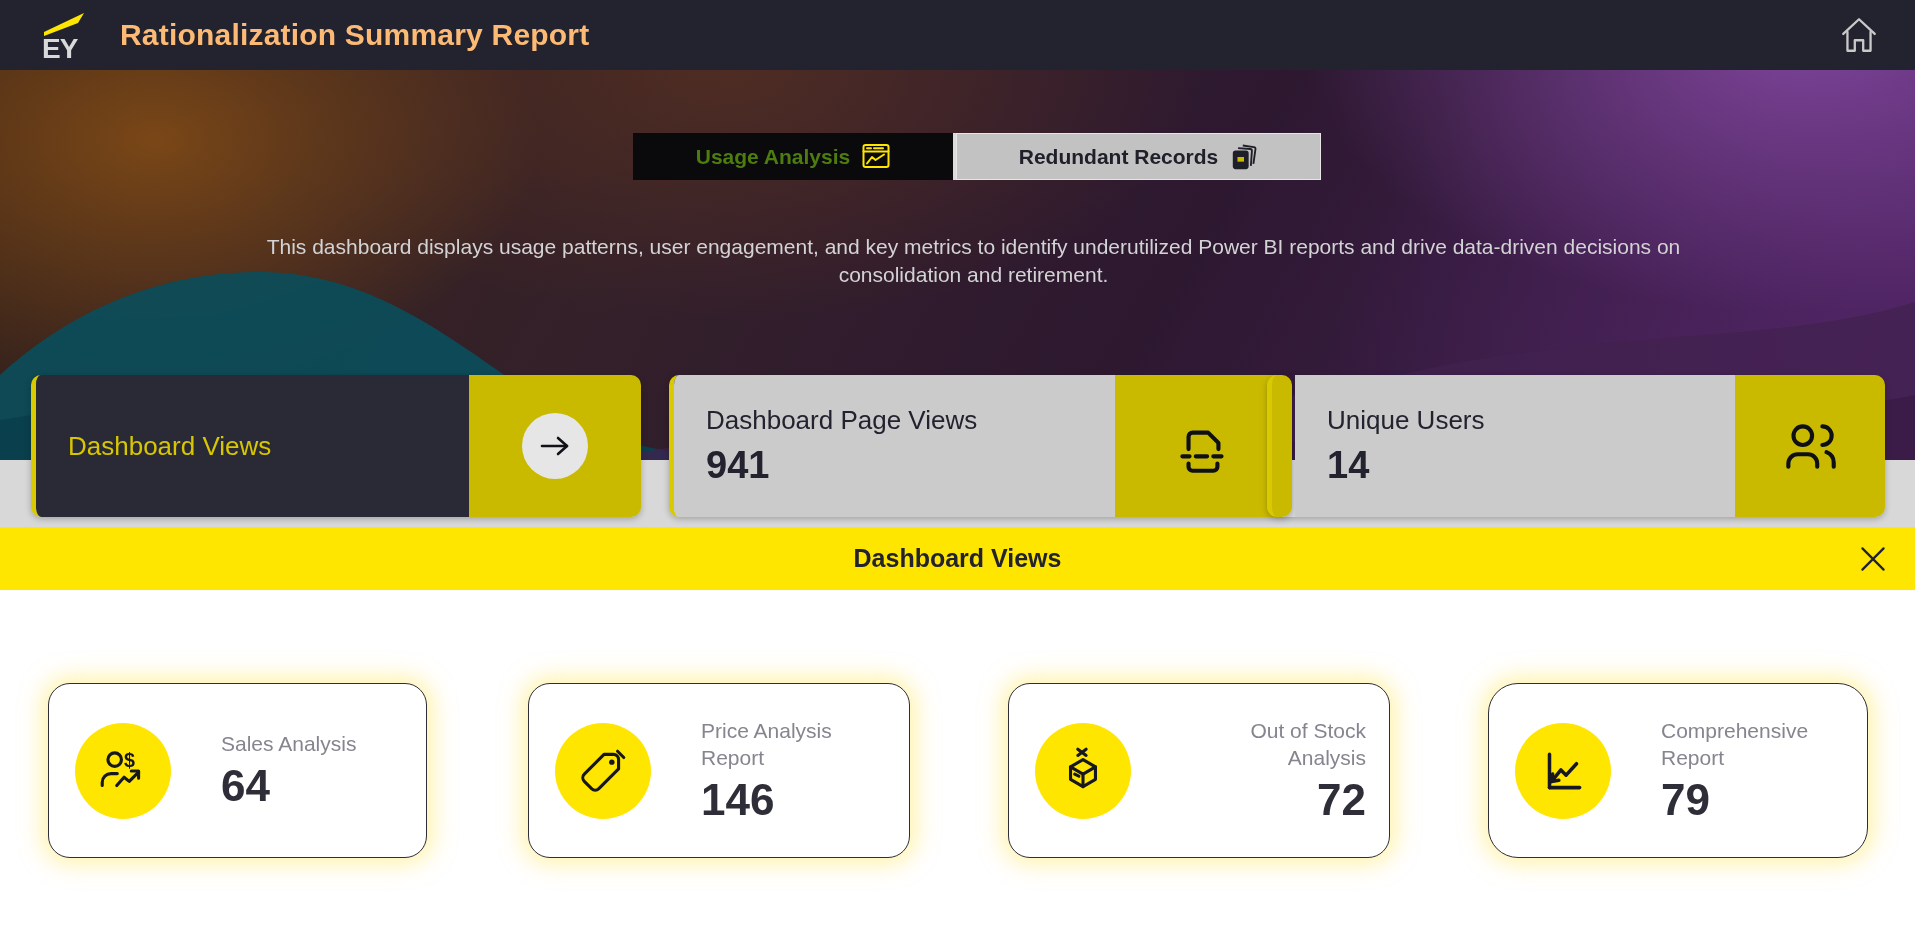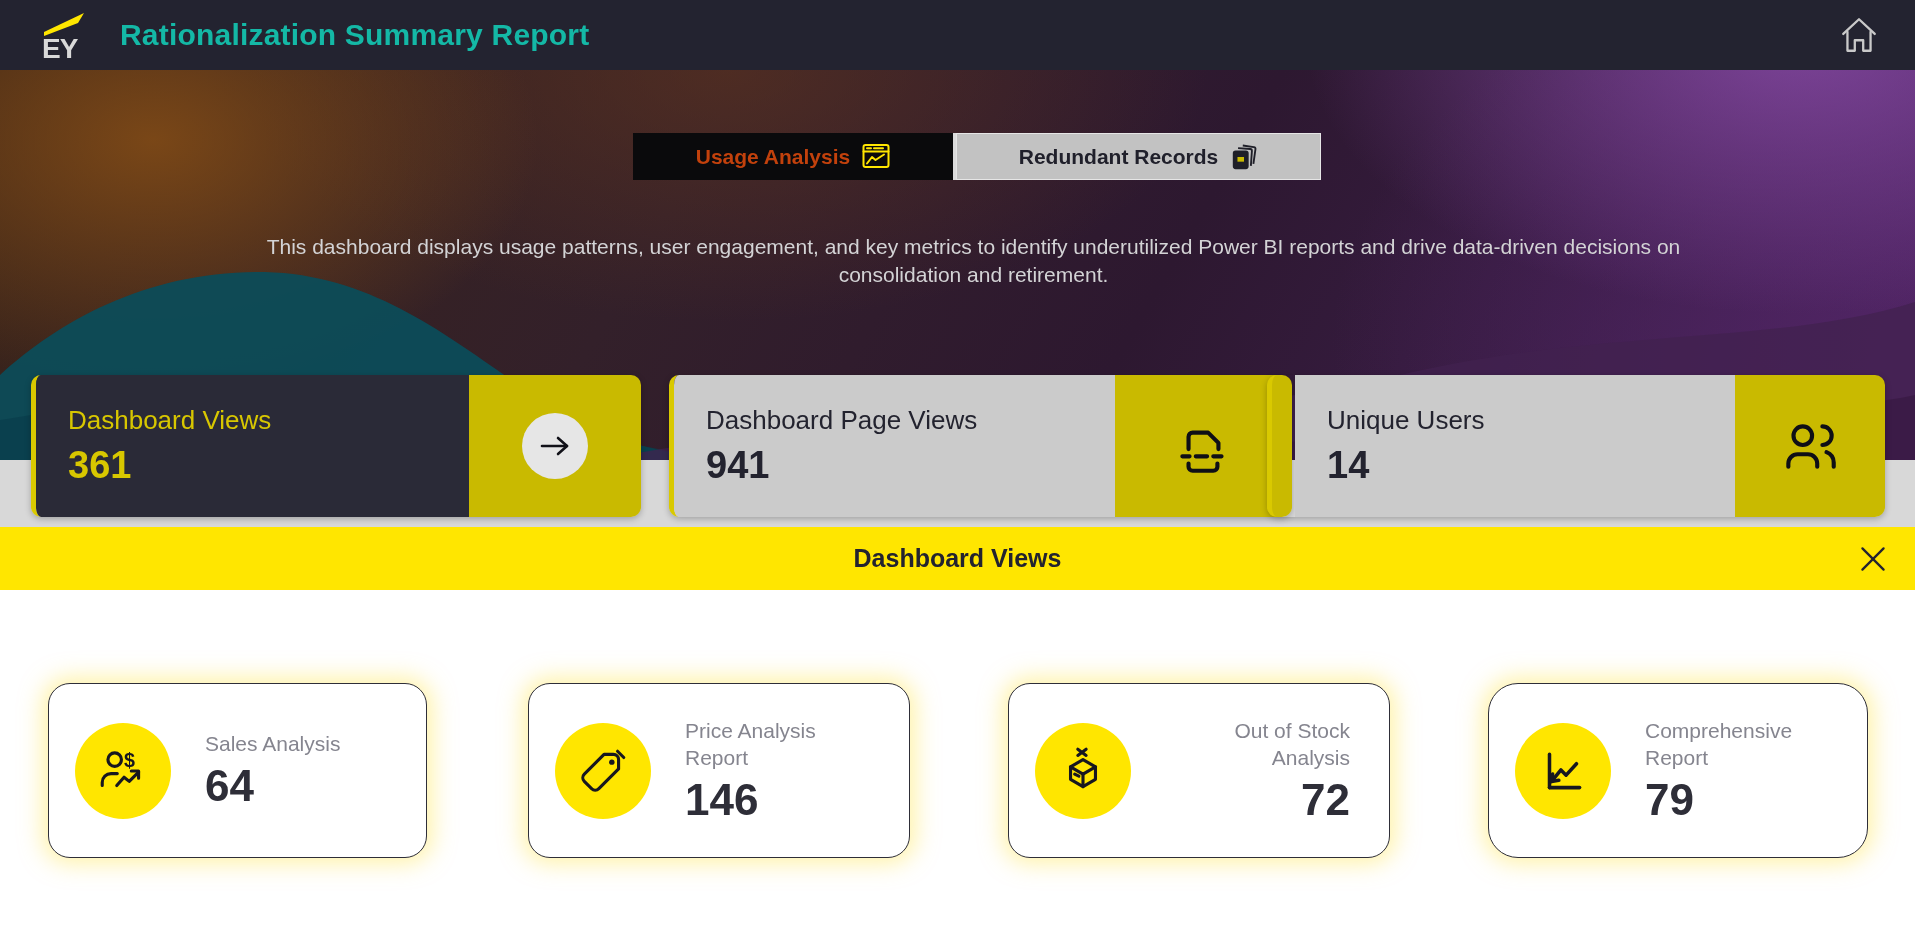--- a/index.html
+++ b/index.html
@@ -8,42 +8,42 @@
     font-family:"Liberation Sans",sans-serif;background:#ffffff;
   }
   
   .header{
     position:absolute;left:0;top:0;width:100%;height:70px;
     background:#232330;display:flex;align-items:center;box-sizing:border-box;
     padding:0 34px;z-index:30;
   }
   .logo{width:54px;height:54px;flex:0 0 auto;}
   .header-title{
-    margin-left:32px;color:#14b8a6;font-size:30px;font-weight:bold;letter-spacing:.2px;
+    margin-left:32px;color:#fdba74;font-size:30px;font-weight:bold;letter-spacing:.2px;
   }
   .home-btn{margin-left:auto;width:44px;height:44px;display:flex;align-items:center;justify-content:center;cursor:pointer;background:none;border:none;padding:0;}
   
   .hero{
     position:absolute;left:0;top:70px;width:100%;height:390px;z-index:1;
     background:
       radial-gradient(900px 500px at 94% -8%, rgba(135,74,165,.85) 0%, rgba(135,74,165,0) 55%),
       radial-gradient(1100px 700px at 104% 70%, rgba(84,38,104,.9) 0%, rgba(84,38,104,0) 60%),
       radial-gradient(700px 450px at 8% 18%, rgba(133,77,22,.85) 0%, rgba(133,77,22,0) 55%),
       radial-gradient(800px 420px at 38% 0%, rgba(96,52,30,.6) 0%, rgba(96,52,30,0) 60%),
       linear-gradient(120deg,#3a2418 0%,#33202a 35%,#2d1830 60%,#45215a 100%);
   }
   .hero-waves{position:absolute;left:0;top:0;width:100%;height:100%;}
   
   .toggle{
     position:absolute;left:633px;top:63px;width:688px;height:47px;
     display:flex;background:#dcdcdc;z-index:5;
   }
   .tab{display:flex;align-items:center;justify-content:center;gap:12px;
     font-size:21px;font-weight:bold;cursor:pointer;box-sizing:border-box;border:none;}
-  .tab-active{width:320px;background:#0a0a0c;color:#c2410c;margin-right:3px;text-align:center;}
+  .tab-active{width:320px;background:#0a0a0c;color:#4d7c0f;margin-right:3px;text-align:center;}
   .tab-inactive{flex:1;background:#c2c2c2;color:#20202b;border:1px solid #e6e6e6;}
   .hero-desc{
     position:absolute;left:0;top:163px;width:100%;text-align:center;
     color:#d3d3d5;font-size:21px;line-height:28px;z-index:4;margin-left:16px;
   }
   
   .gray-band{position:absolute;left:0;top:460px;width:100%;height:67px;background:#d8d8d8;z-index:2;}
   
   .kpi-card{
     position:absolute;top:375px;height:142px;display:flex;overflow:hidden;
@@ -71,21 +71,21 @@
   }
   .banner-title{color:#23232f;font-size:25px;font-weight:bold;}
   .banner-close{position:absolute;right:25px;top:50%;transform:translateY(-50%);
     width:34px;height:34px;background:none;border:none;padding:0;cursor:pointer;display:flex;align-items:center;justify-content:center;}
   
   .reports-area{position:absolute;left:0;top:590px;width:100%;height:355px;background:#ffffff;z-index:3;}
   .report-card{
     position:absolute;top:93px;height:175px;background:#fff;
     border:1.5px solid #2e2e38;border-radius:22px;box-sizing:border-box;
     box-shadow:0 0 22px 6px rgba(255,232,90,.5);
-    display:flex;align-items:center;padding-left:26px;gap:34px;
+    display:flex;align-items:center;padding-left:26px;gap:50px;
   }
   .report-card-1{left:48px;width:379px;}
   .report-card-2{left:528px;width:382px;}
   .report-card-3{left:1008px;width:382px;text-align:right;}
   .report-card-4{left:1488px;width:380px;border-radius:30px;}
   .report-icon-circle{width:96px;height:96px;border-radius:50%;background:#ffe600;flex:0 0 auto;
     display:flex;align-items:center;justify-content:center;}
   .report-text{display:flex;flex-direction:column;}
   .report-label{color:#85858f;font-size:21px;line-height:27px;max-width:185px;}
   .report-value{color:#2e2e38;font-size:44px;font-weight:bold;margin-top:4px;}
@@ -150,21 +150,20 @@
       <div>This dashboard displays usage patterns, user engagement, and key metrics to identify underutilized Power BI reports and drive data-driven decisions on</div>
       <div>consolidation and retirement.</div>
     </div>
   </div>
 
   <div class="gray-band"></div>
 
   <div class="kpi-card kpi-card-1">
     <div class="kpi-main kpi-main-dark">
       <div class="kpi-label kpi-dark-text">Dashboard Views</div>
-      <div class="kpi-value kpi-dark-text">361</div>
     </div>
     <div class="kpi-side">
       <button class="arrow-circle">
         <svg width="32" height="22" viewBox="0 0 32 22">
           <g fill="none" stroke="#111118" stroke-width="2.6" stroke-linecap="round" stroke-linejoin="round">
             <line x1="3" y1="11" x2="28" y2="11"></line>
             <polyline points="19,3 28,11 19,19"></polyline>
           </g>
         </svg>
       </button>

